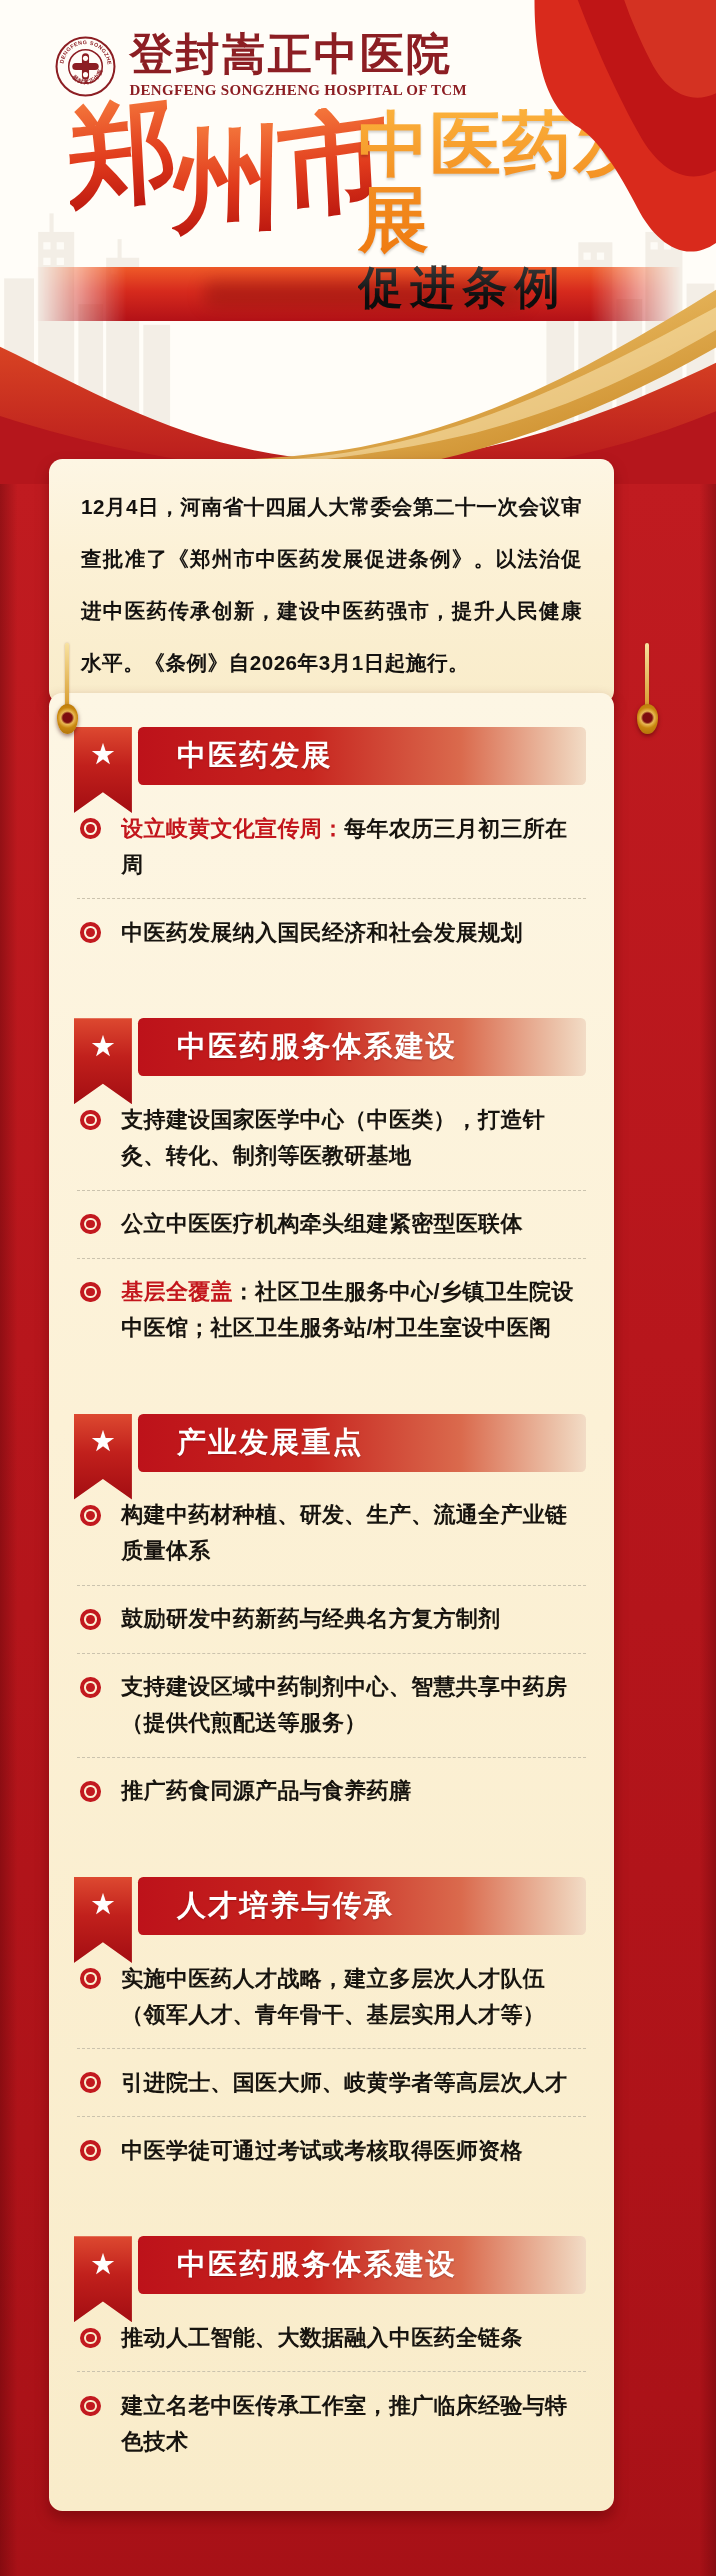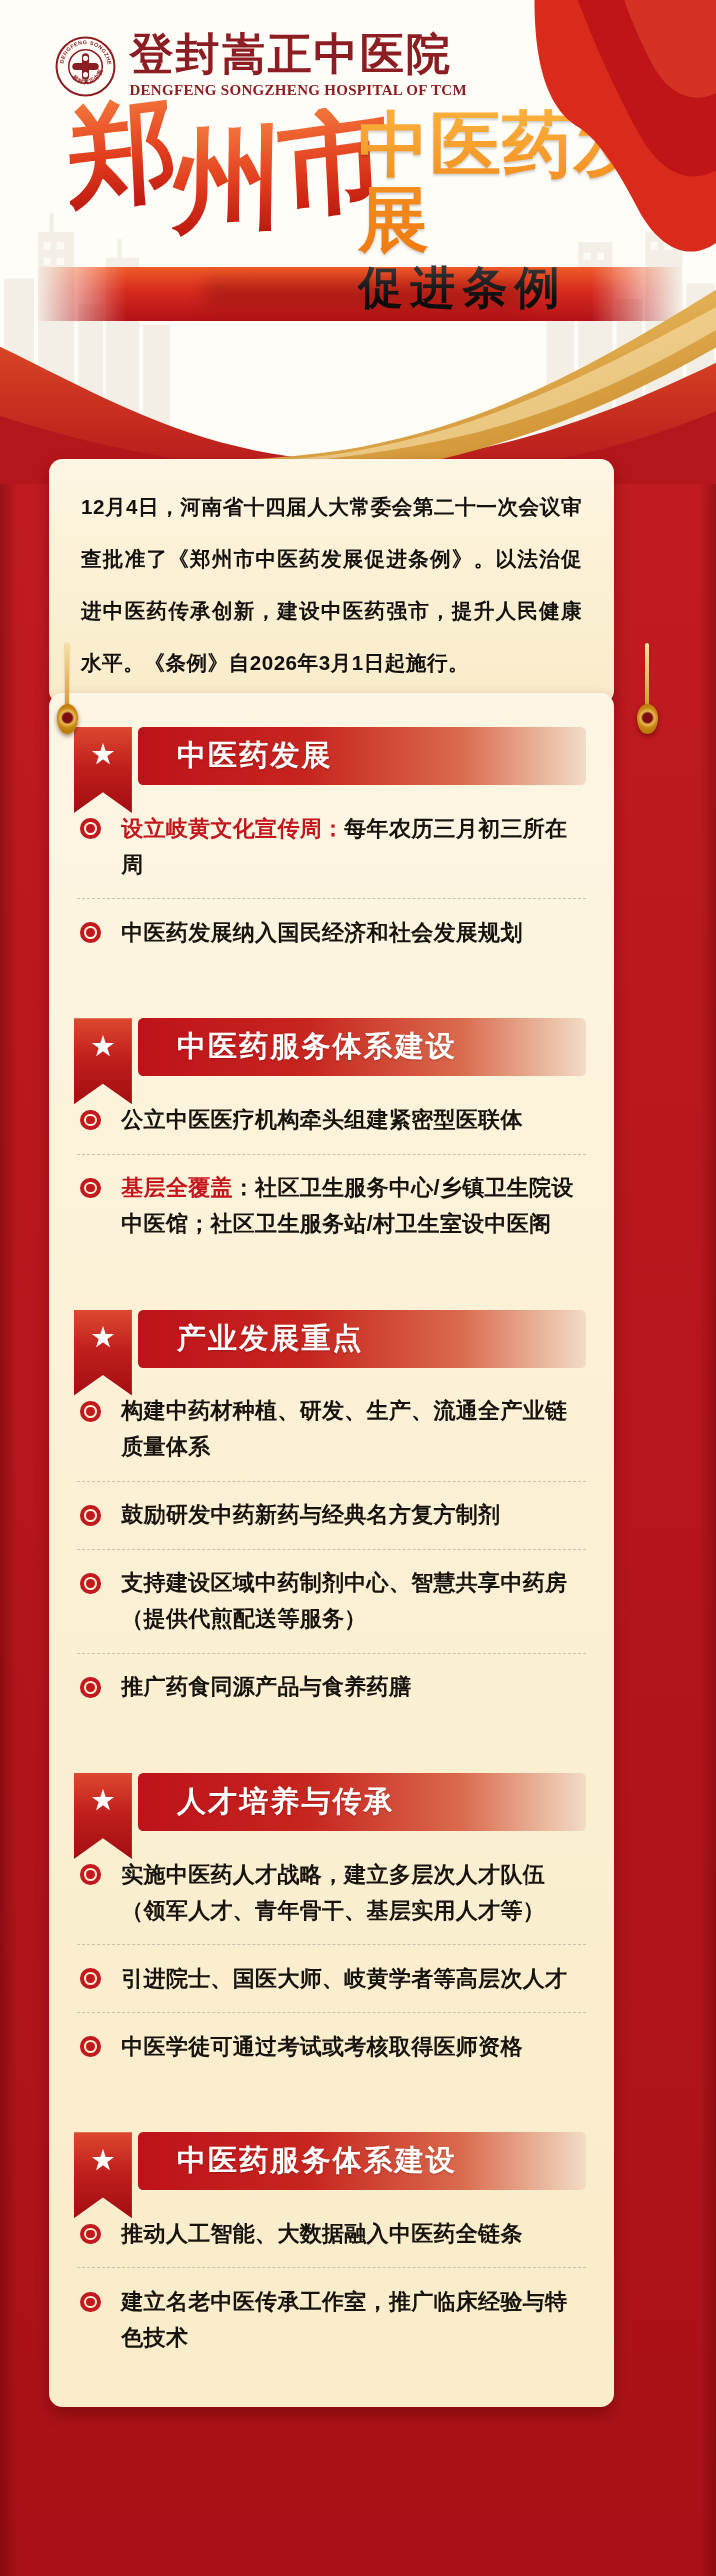--- a/index.html
+++ b/index.html
@@ -258,20 +258,24 @@
   <section class="section">
     <div class="ribbon">
       <div class="ribbon-tab">
         <span class="ribbon-star">★</span>
       </div>
       <div class="ribbon-banner">
         <span class="section-title">中医药服务体系建设</span>
       </div>
     </div>
     <div class="section-items">
+  <div class="item">
+    <span class="bullet"></span>
+    <span class="item-body"><span>支持建设国家医学中心（中医类），打造针灸、转化、制剂等医教研基地</span></span>
+  </div>
 
   <div class="item">
     <span class="bullet"></span>
     <span class="item-body"><span>公立中医医疗机构牵头组建紧密型医联体</span></span>
   </div>
 
   <div class="item">
     <span class="bullet"></span>
     <span class="item-body"><span class="item-em">基层全覆盖</span><span>：社区卫生服务中心/乡镇卫生院设中医馆；社区卫生服务站/村卫生室设中医阁</span></span>
   </div>

